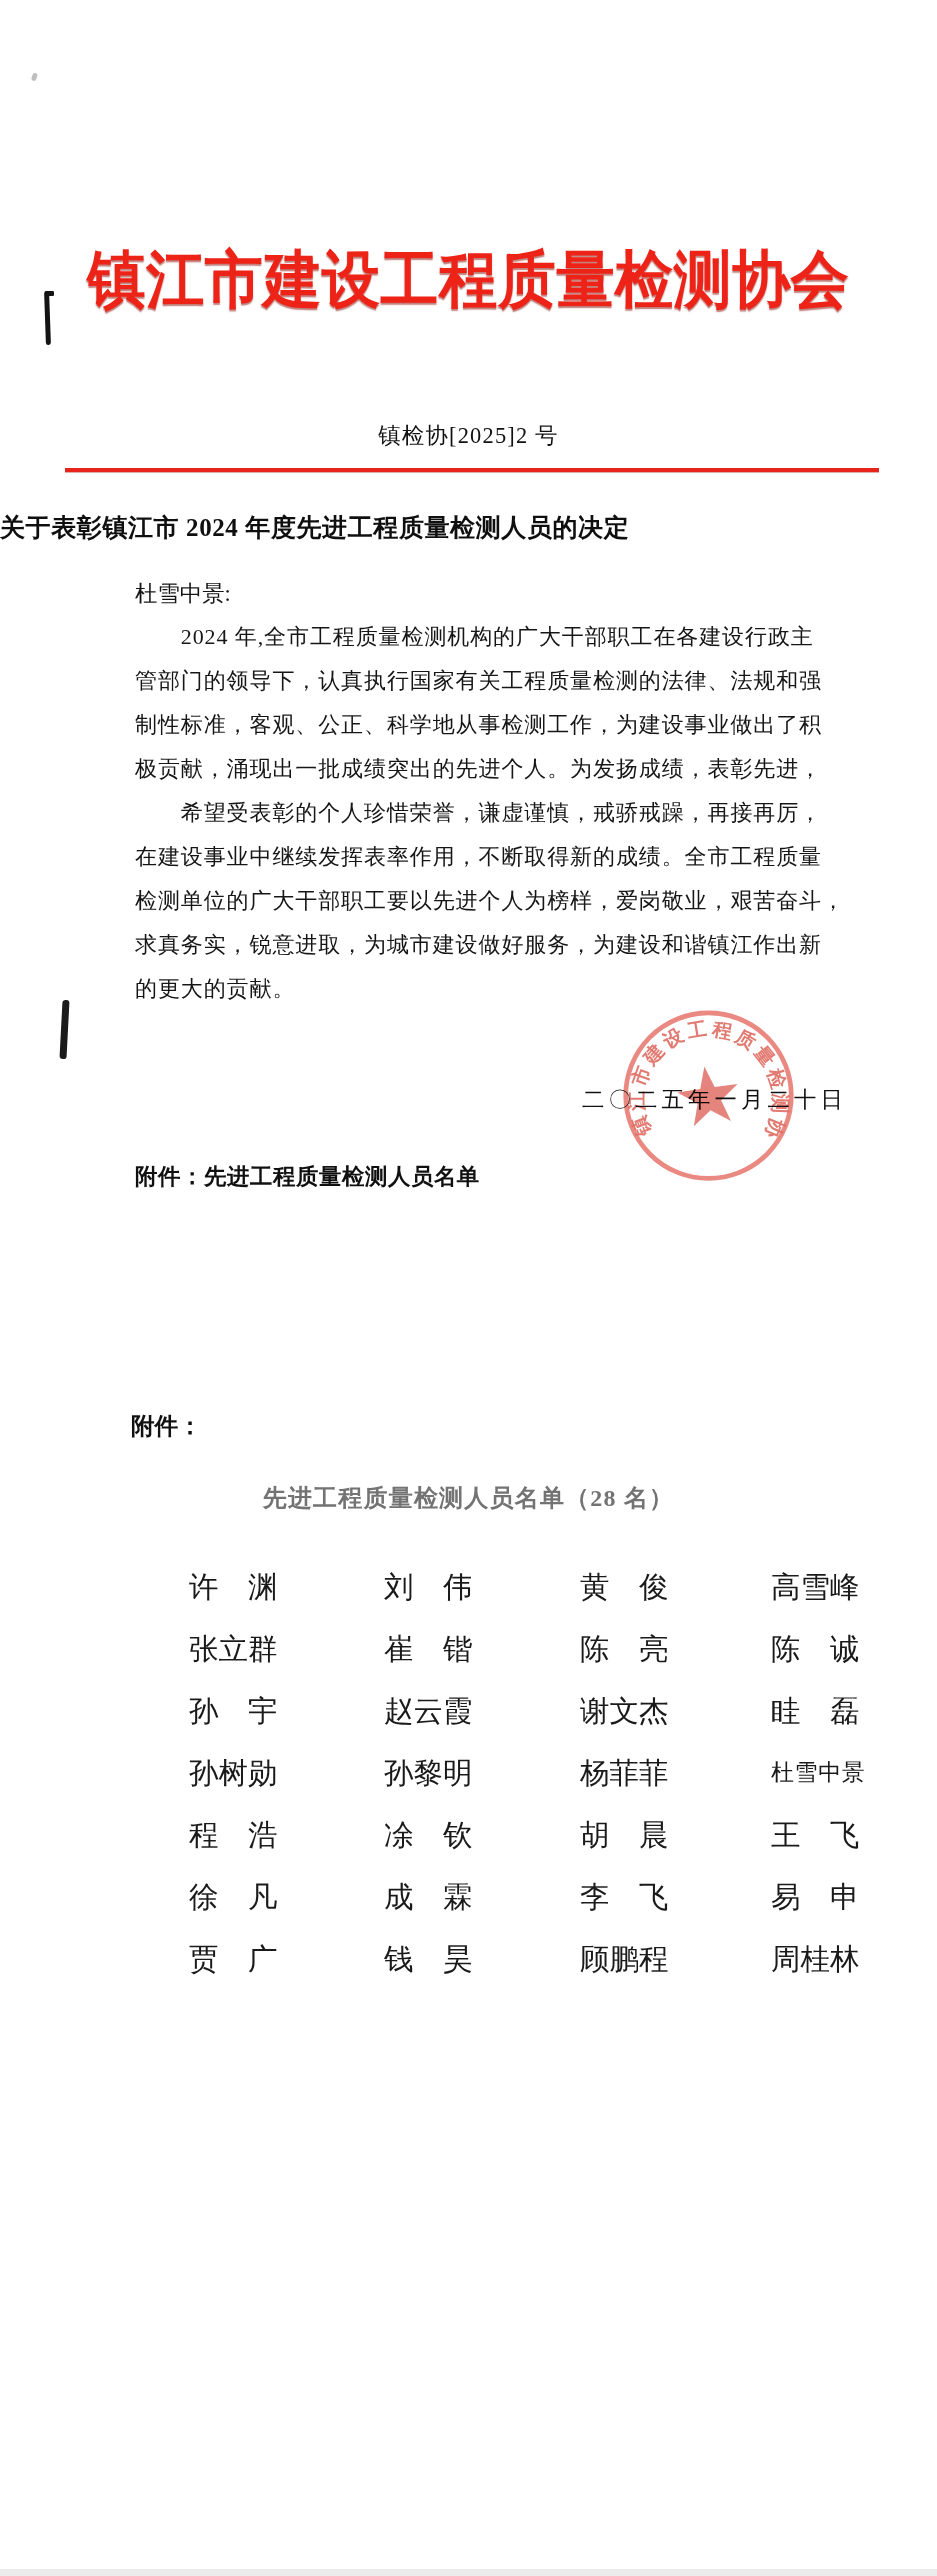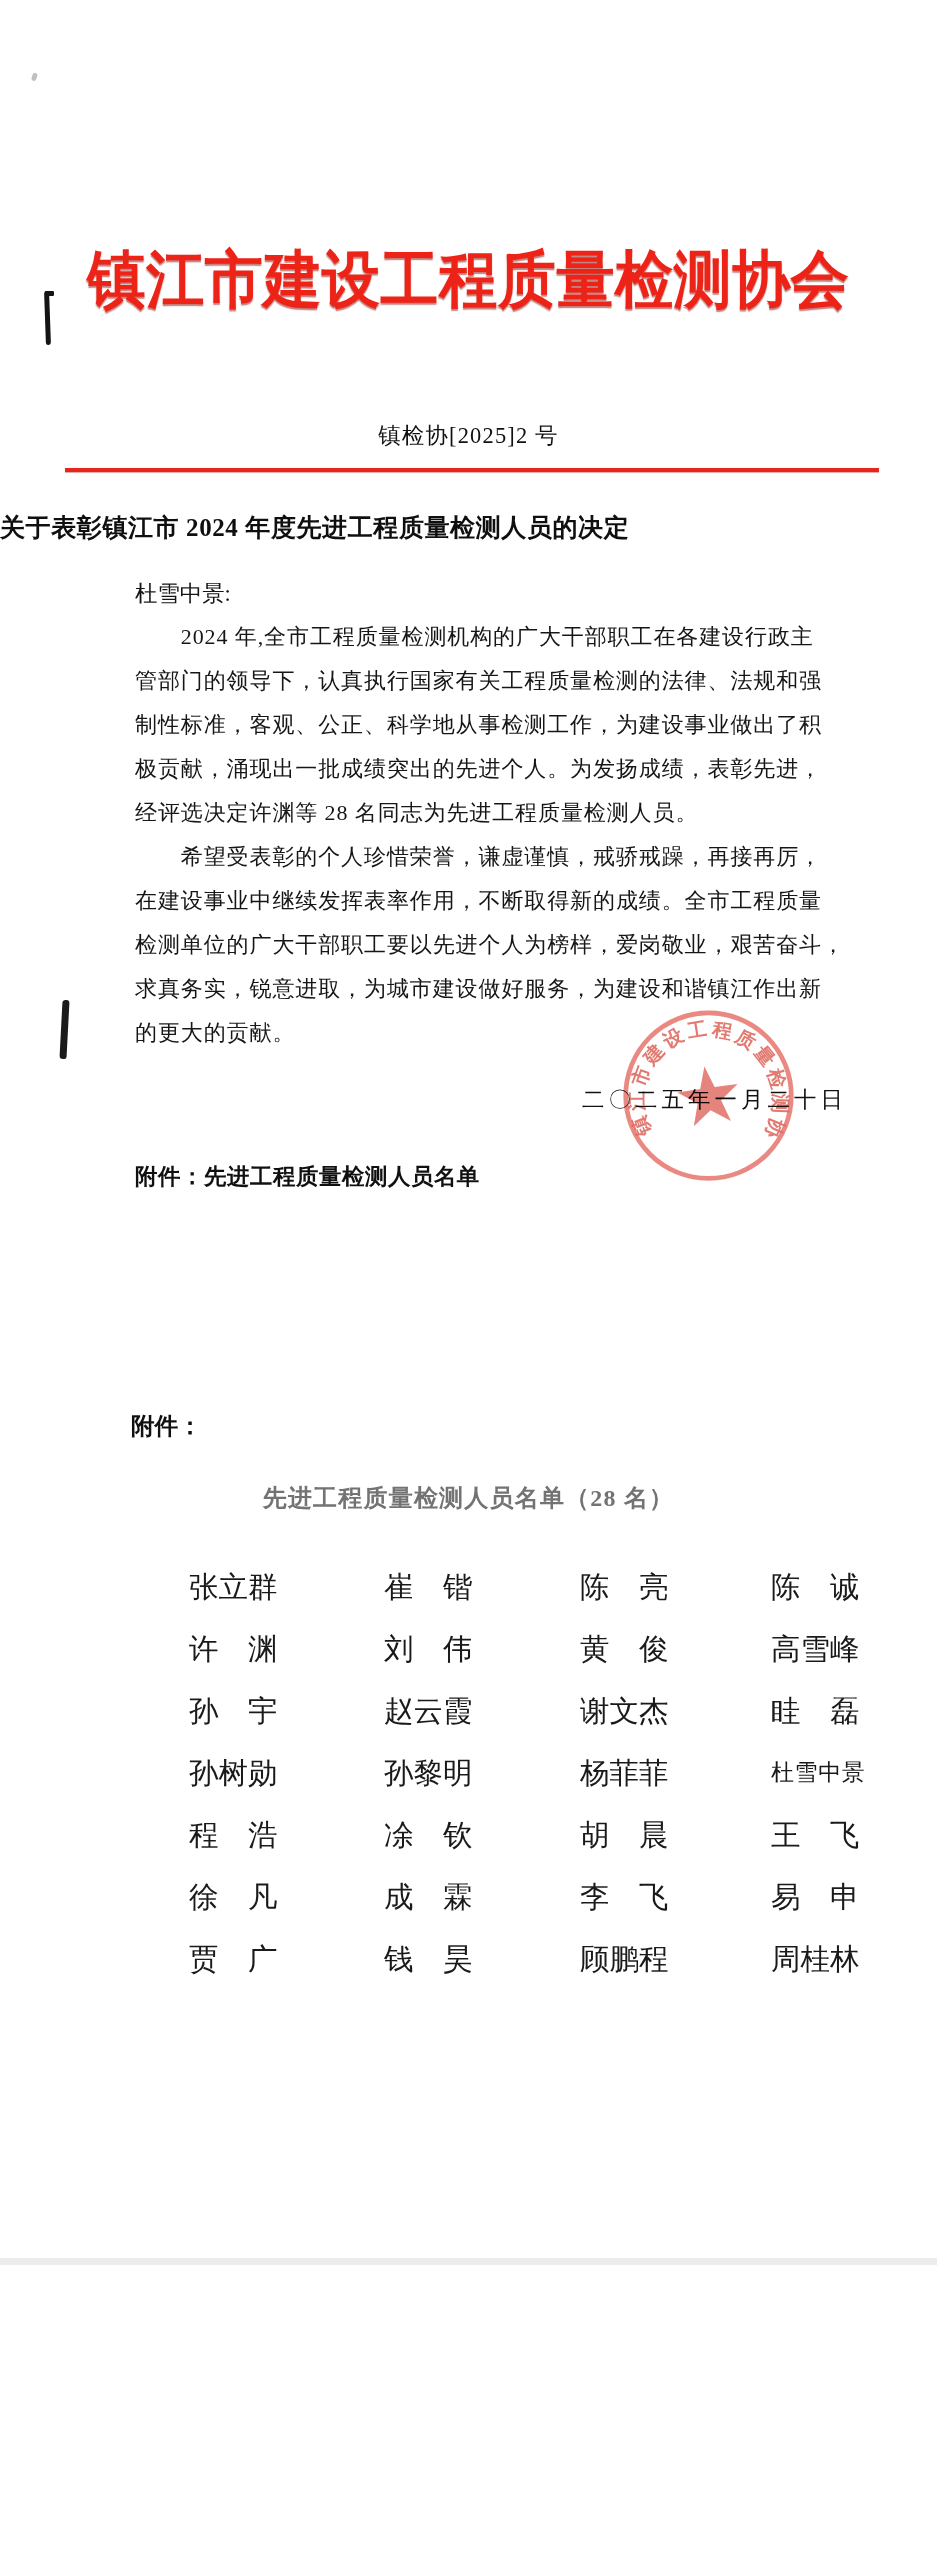--- a/index.html
+++ b/index.html
@@ -1,18 +1,18 @@
 <!DOCTYPE html>
 <html style="font-size:9.4px"><head>
 <meta charset="utf-8">
 <style>
   html,body{margin:0;padding:0;background:#ffffff;}
   .page{
     position:relative;
-    width:937px;height:2265px;
+    width:937px;height:2576px;
     background:#ffffff;
     font-family:"Liberation Serif","DejaVu Serif",serif;
     color:#1c1c1c;
     overflow:hidden;
   }
   
   .tick-mark{
     position:absolute;left:32px;top:73px;width:5.3px;height:7.7px;
     background:#8a8a8a;border-radius:40%;transform:rotate(18deg);opacity:.55;
   }
@@ -122,21 +122,20 @@
 
   <div class="doc-heading">关于表彰镇江市 2024 年度先进工程质量检测人员的决定</div>
 
   <div class="salutation">杜雪中景:</div>
 
   <div class="body-text" id="body-text">
       <div class="line">　　2024 年,全市工程质量检测机构的广大干部职工在各建设行政主</div>
       <div class="line">管部门的领导下，认真执行国家有关工程质量检测的法律、法规和强</div>
       <div class="line">制性标准，客观、公正、科学地从事检测工作，为建设事业做出了积</div>
       <div class="line">极贡献，涌现出一批成绩突出的先进个人。为发扬成绩，表彰先进，</div>
-      <div class="line">经评选决定许渊等 28 名同志为先进工程质量检测人员。</div>
       <div class="line">　　希望受表彰的个人珍惜荣誉，谦虚谨慎，戒骄戒躁，再接再厉，</div>
       <div class="line">在建设事业中继续发挥表率作用，不断取得新的成绩。全市工程质量</div>
       <div class="line">检测单位的广大干部职工要以先进个人为榜样，爱岗敬业，艰苦奋斗，</div>
       <div class="line">求真务实，锐意进取，为城市建设做好服务，为建设和谐镇江作出新</div>
       <div class="line">的更大的贡献。</div>
     </div>
 
   <div class="issue-date">二〇二五年一月二十日</div>
 
   <svg class="seal" viewBox="0 0 296 296" xmlns="http://www.w3.org/2000/svg">
@@ -151,32 +150,32 @@
   </svg>
 
   <div class="attachment-note">附件：先进工程质量检测人员名单</div>
 
   <div class="attachment-label">附件：</div>
 
   <div class="attachment-title">先进工程质量检测人员名单（28 名）</div>
 
   <div class="names-table" id="names-table">
       <div class="names-row">
+        <div class="name-cell c0">许　渊</div>
+        <div class="name-cell c1">刘　伟</div>
+        <div class="name-cell c2">黄　俊</div>
+        <div class="name-cell c3">高雪峰</div>
+      </div>
+      <div class="names-row">
         <div class="name-cell c0">张立群</div>
         <div class="name-cell c1">崔　锴</div>
         <div class="name-cell c2">陈　亮</div>
         <div class="name-cell c3">陈　诚</div>
       </div>
       <div class="names-row">
-        <div class="name-cell c0">许　渊</div>
-        <div class="name-cell c1">刘　伟</div>
-        <div class="name-cell c2">黄　俊</div>
-        <div class="name-cell c3">高雪峰</div>
-      </div>
-      <div class="names-row">
         <div class="name-cell c0">孙　宇</div>
         <div class="name-cell c1">赵云霞</div>
         <div class="name-cell c2">谢文杰</div>
         <div class="name-cell c3">眭　磊</div>
       </div>
       <div class="names-row">
         <div class="name-cell c0">孙树勋</div>
         <div class="name-cell c1">孙黎明</div>
         <div class="name-cell c2">杨菲菲</div>
         <div class="name-cell c3 n4">杜雪中景</div>

